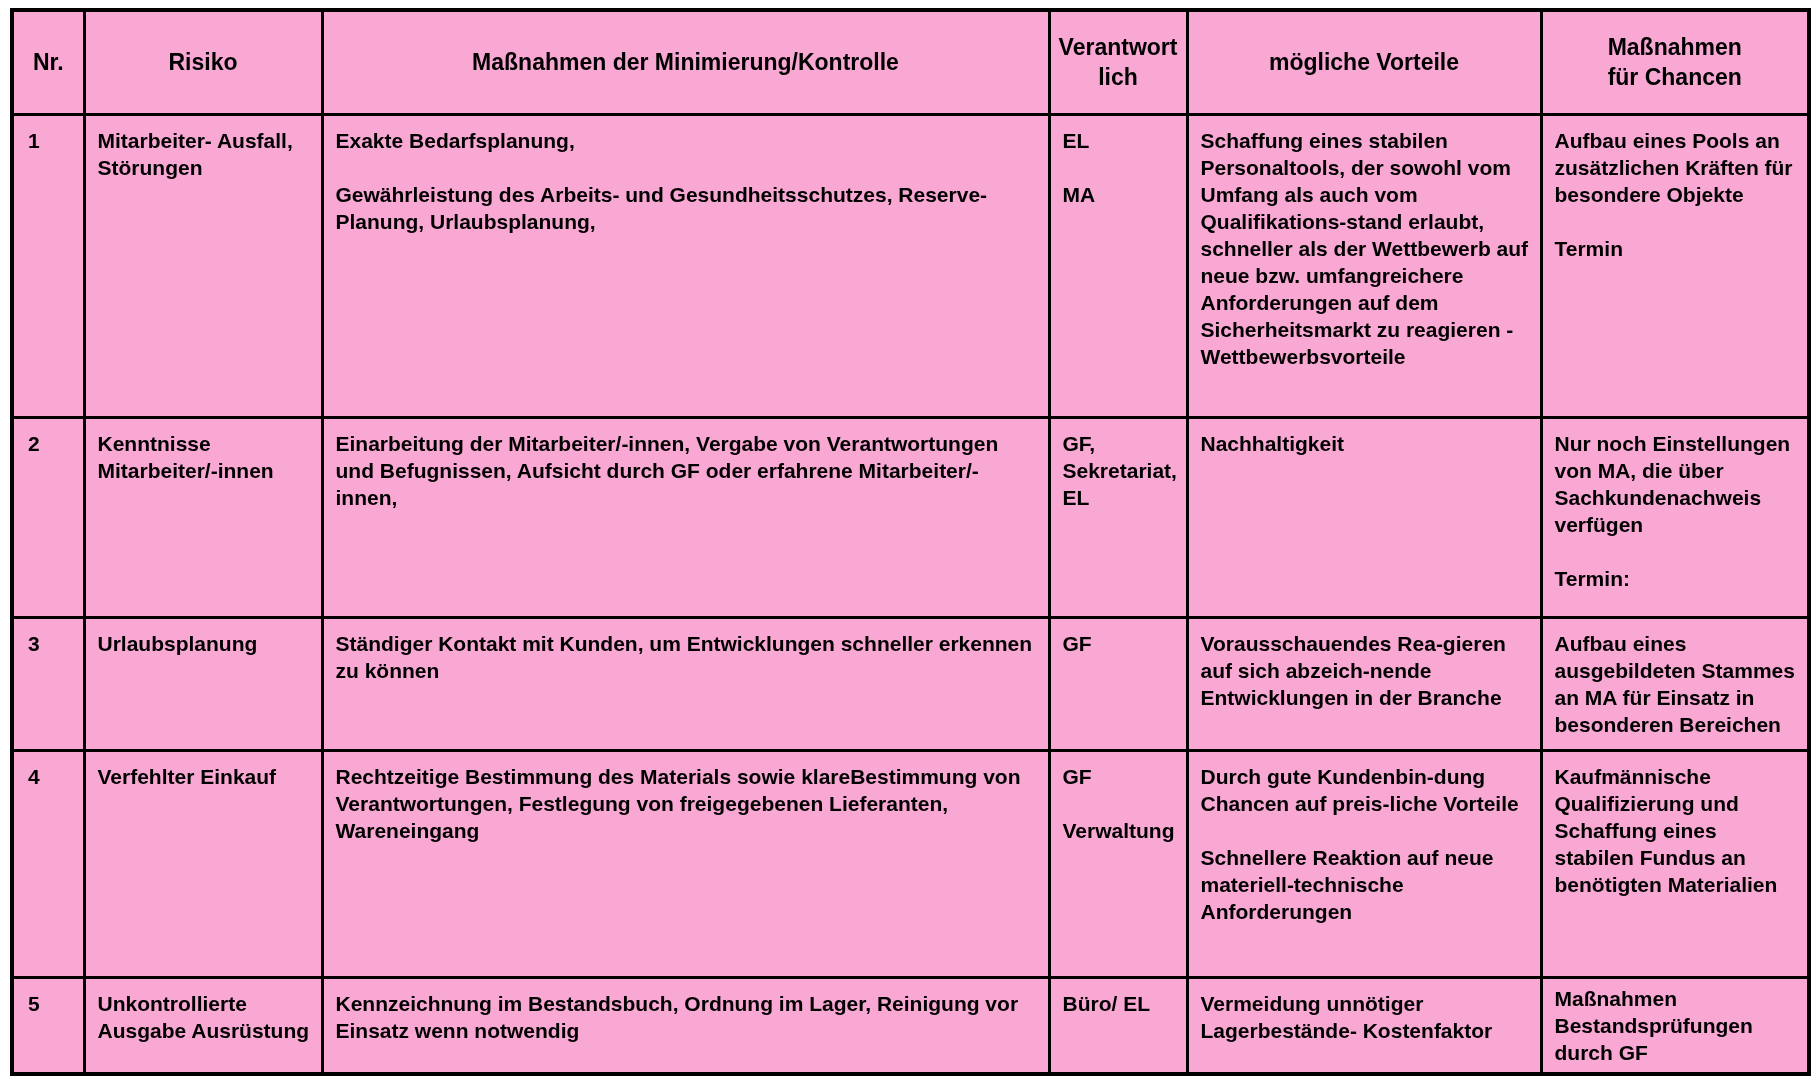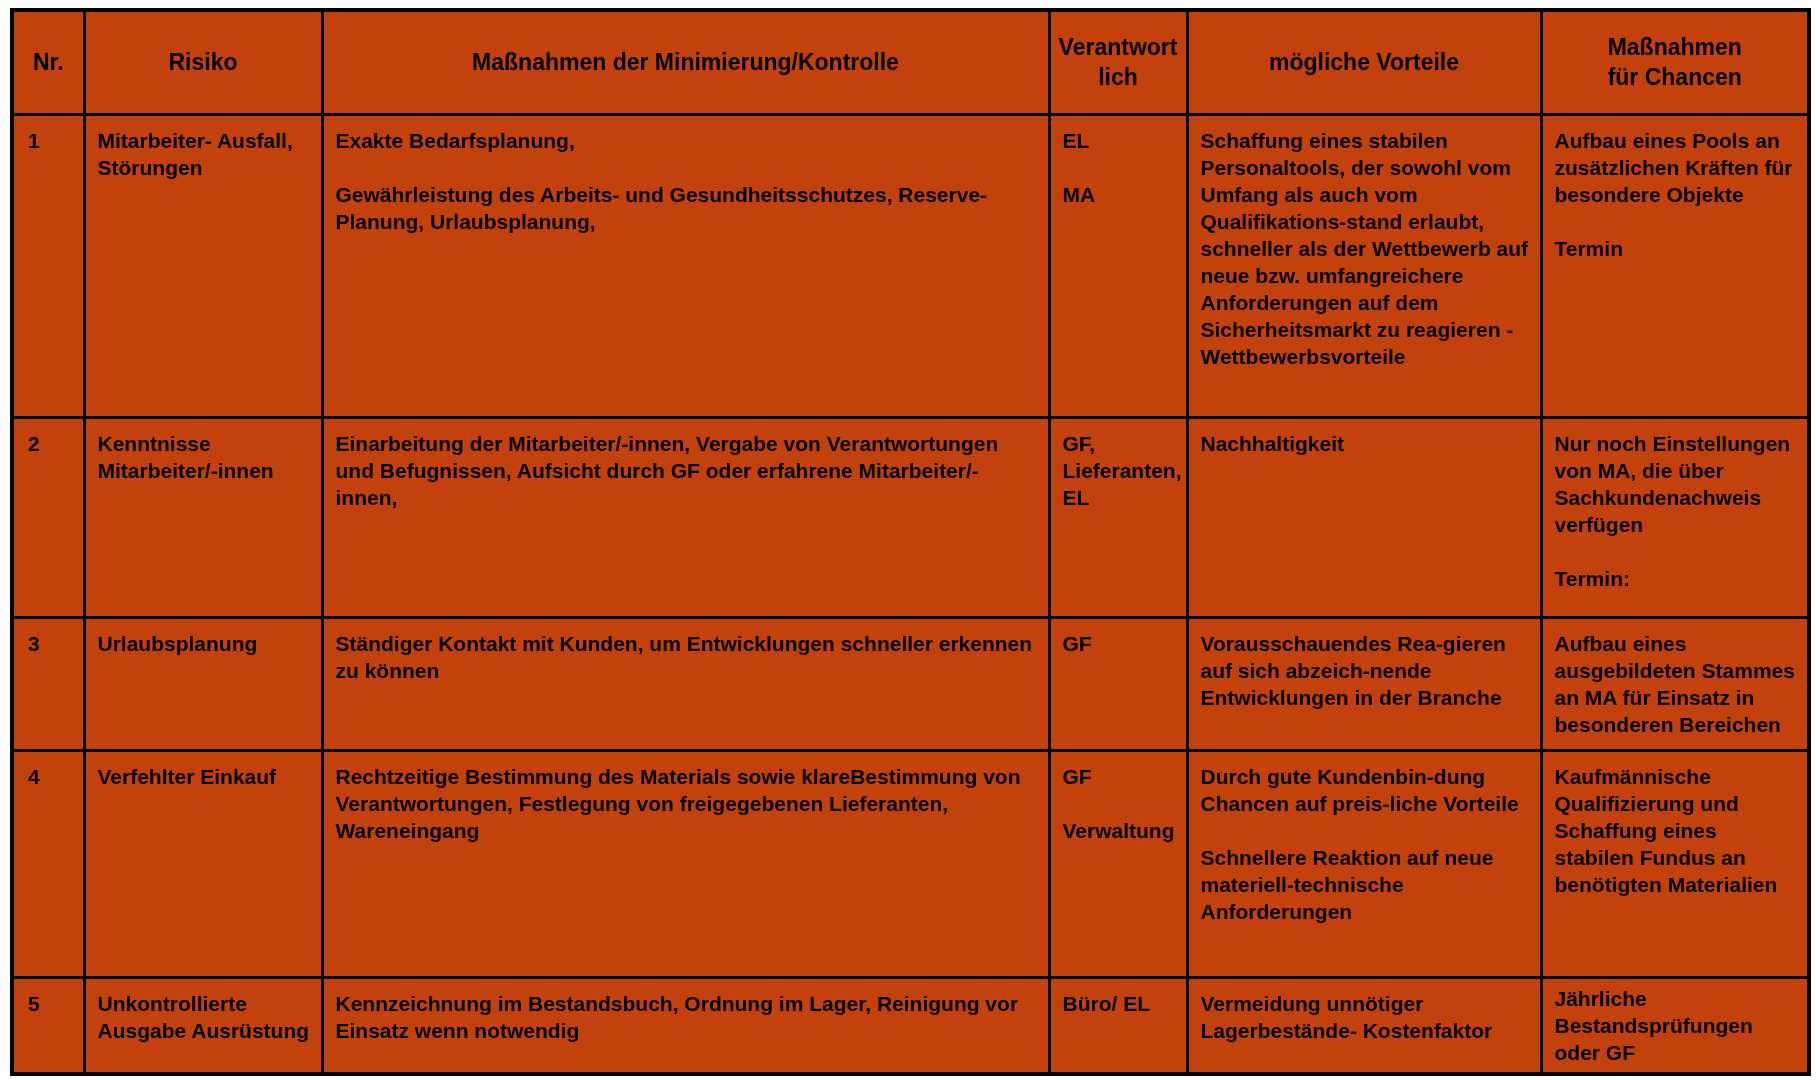--- a/index.html
+++ b/index.html
@@ -16,21 +16,21 @@
     height: 1080px;
     padding: 8px 9px 5px 10px;
     background: #ffffff;
     font-family: "Liberation Sans", sans-serif;
   }
   table.risk-table {
     border-collapse: collapse;
     table-layout: fixed;
     width: 1797px;
     border: 4px solid #000000;
-    background: #c2410c;
+    background: #f9a8d4;
   }
   th, td {
     box-sizing: border-box;
     border: 3px solid #000000;
     overflow: hidden;
     color: #000000;
     white-space: pre-line;
   }
   th {
     font-size: 23px;
@@ -104,21 +104,21 @@
         <td>Aufbau eines Pools an zusätzlichen Kräften für besondere Objekte
 
 Termin</td>
       </tr>
 
       <tr style="height:200px;">
         <td class="cell-nr">2</td>
         <td>Kenntnisse Mitarbeiter/-innen</td>
         <td>Einarbeitung der Mitarbeiter/-innen, Vergabe von Verantwortungen und Befugnissen, Aufsicht durch GF oder erfahrene Mitarbeiter/-innen,</td>
         <td>GF,
-Lieferanten,
+Sekretariat,
 EL</td>
         <td>Nachhaltigkeit</td>
         <td>Nur noch Einstellungen von MA, die über Sachkundenachweis verfügen
 
 Termin:</td>
       </tr>
 
       <tr style="height:133px;">
         <td class="cell-nr">3</td>
         <td>Urlaubsplanung</td>
@@ -140,17 +140,17 @@
 Schnellere Reaktion auf neue materiell-technische Anforderungen</td>
         <td>Kaufmännische Qualifizierung und Schaffung eines stabilen Fundus an benötigten Materialien</td>
       </tr>
 
       <tr style="height:97px;">
         <td class="cell-nr">5</td>
         <td>Unkontrollierte Ausgabe Ausrüstung</td>
         <td>Kennzeichnung im Bestandsbuch, Ordnung im Lager, Reinigung vor Einsatz wenn notwendig</td>
         <td>Büro/ EL</td>
         <td>Vermeidung unnötiger Lagerbestände- Kostenfaktor</td>
-        <td class="tight">Jährliche Bestandsprüfungen oder GF</td>
+        <td class="tight">Maßnahmen Bestandsprüfungen durch GF</td>
       </tr>
     </tbody>
   </table>
 </div>
 
 </body></html>

